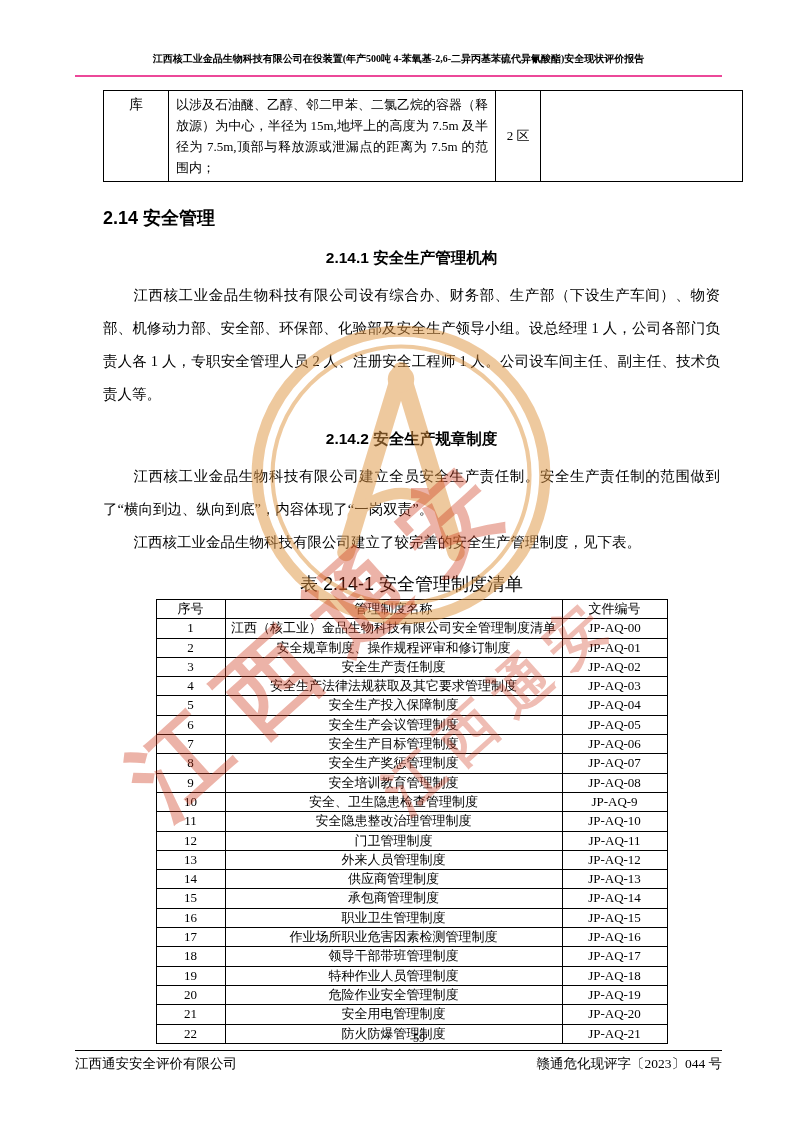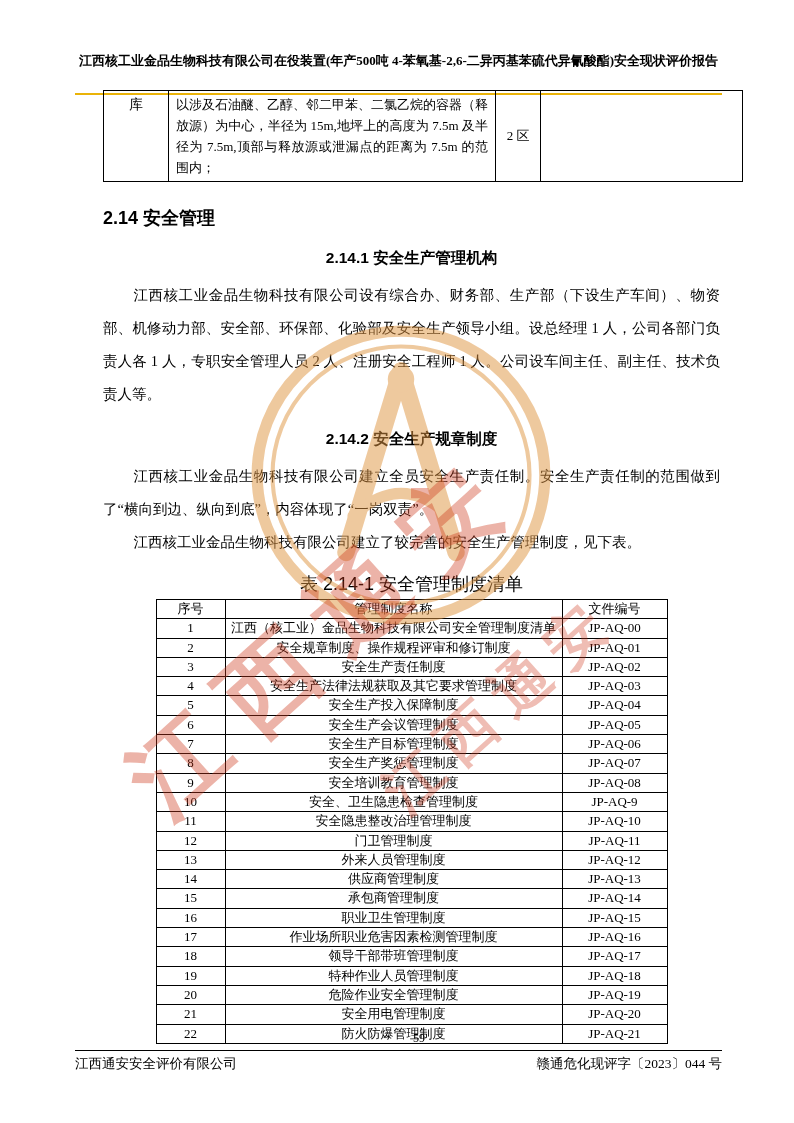--- a/index.html
+++ b/index.html
@@ -5,22 +5,22 @@
   html,body { margin:0; padding:0; background:#e8e8e8; }
   .page {
     position:relative; width:794px; height:1123px; margin:0 auto;
     background:#ffffff; overflow:hidden; color:#000;
     font-family:"Liberation Serif","DejaVu Serif",serif;
   }
 
   
   .running-header {
     position:absolute; left:75px; right:72px; top:52px;
-    border-bottom:2px solid #eab308; padding-bottom:23px;
-    text-align:center; font-weight:bold; font-size:13px; white-space:nowrap;
+    border-bottom:2px solid #ec4899; padding-bottom:9px;
+    text-align:center; font-weight:bold; font-size:10px; white-space:nowrap;
   }
 
   
   .content { position:absolute; left:103px; top:90px; width:617px; }
 
   
   table { border-collapse:collapse; }
   .top-table { width:100%; table-layout:fixed; font-size:13px; }
   .top-table td { border:1px solid #000; vertical-align:middle; }
   .top-table .cell-store { width:62px; text-align:center; vertical-align:top; padding-top:5px; font-size:14px; }

